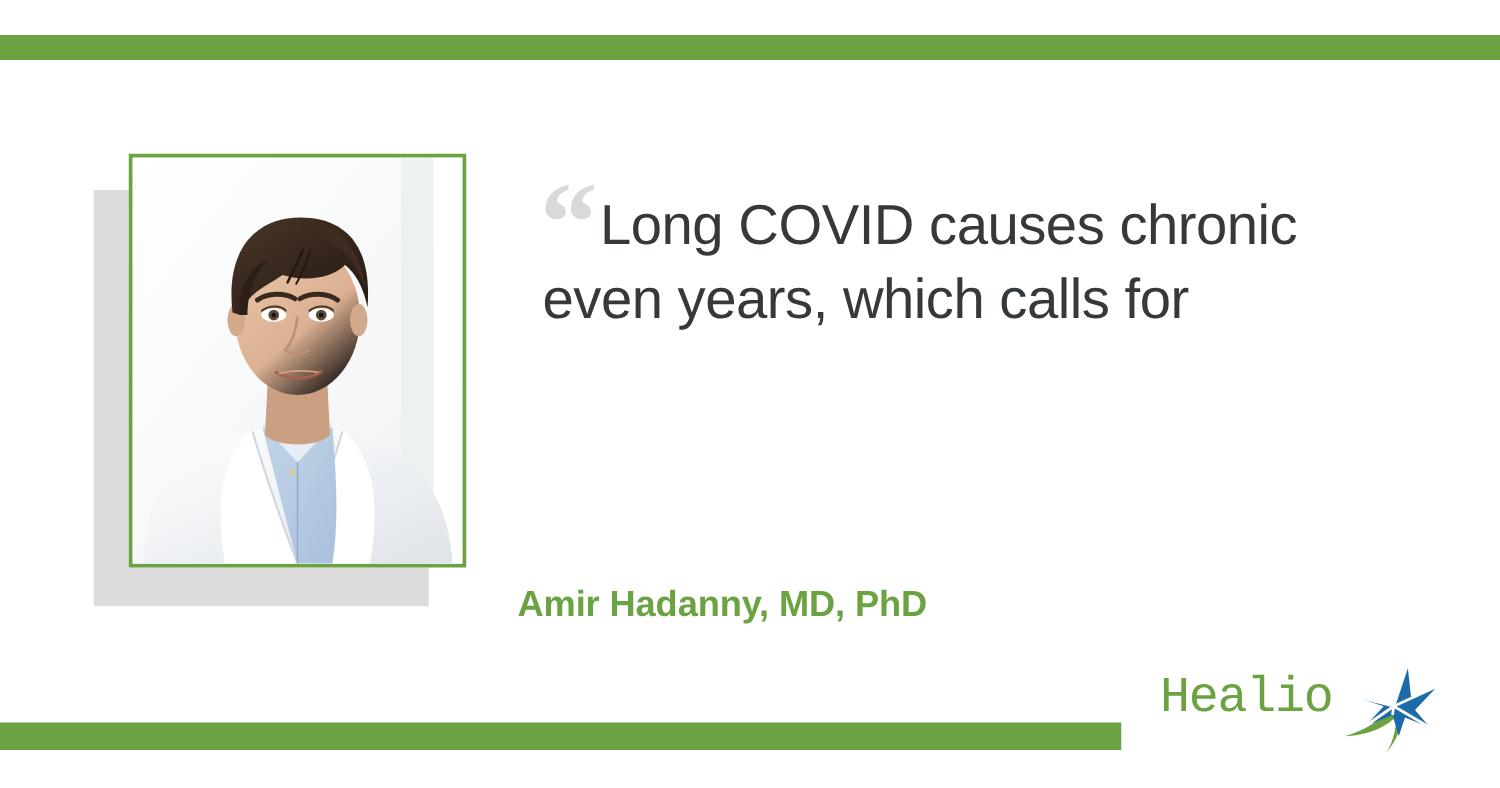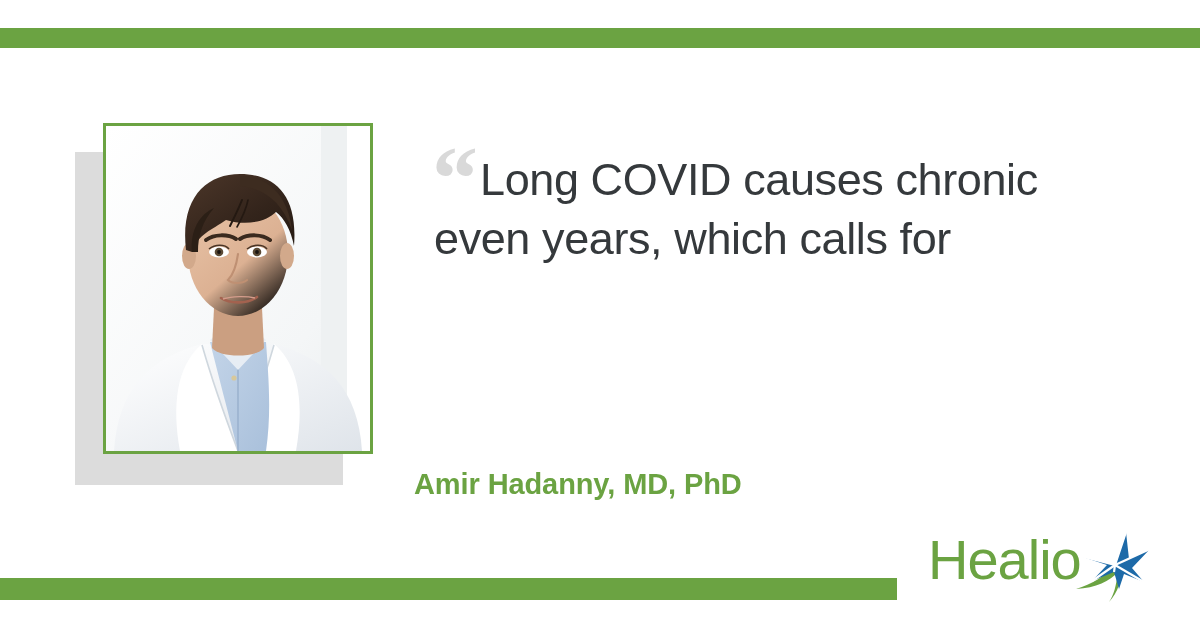--- a/index.html
+++ b/index.html
@@ -100,25 +100,26 @@
 
   
   .logo {
     position:absolute;
     left:928px; top:528px;
     width:216px; height:68px;
   }
   .logo-word {
     position:absolute;
     left:0; top:4px;
-    font-size:56px;
+    font-size:40px;
     line-height:56px;
     font-weight:400;
     color:#6BA342;
     letter-spacing:-1px;
+    font-family:Liberation Mono, monospace;
   }
   .logo-star {
     position:absolute;
     left:146px; top:-2px;
     width:76px; height:76px;
   }
   .logo-star svg { display:block; }
 </style>
 </head>
 <body>

